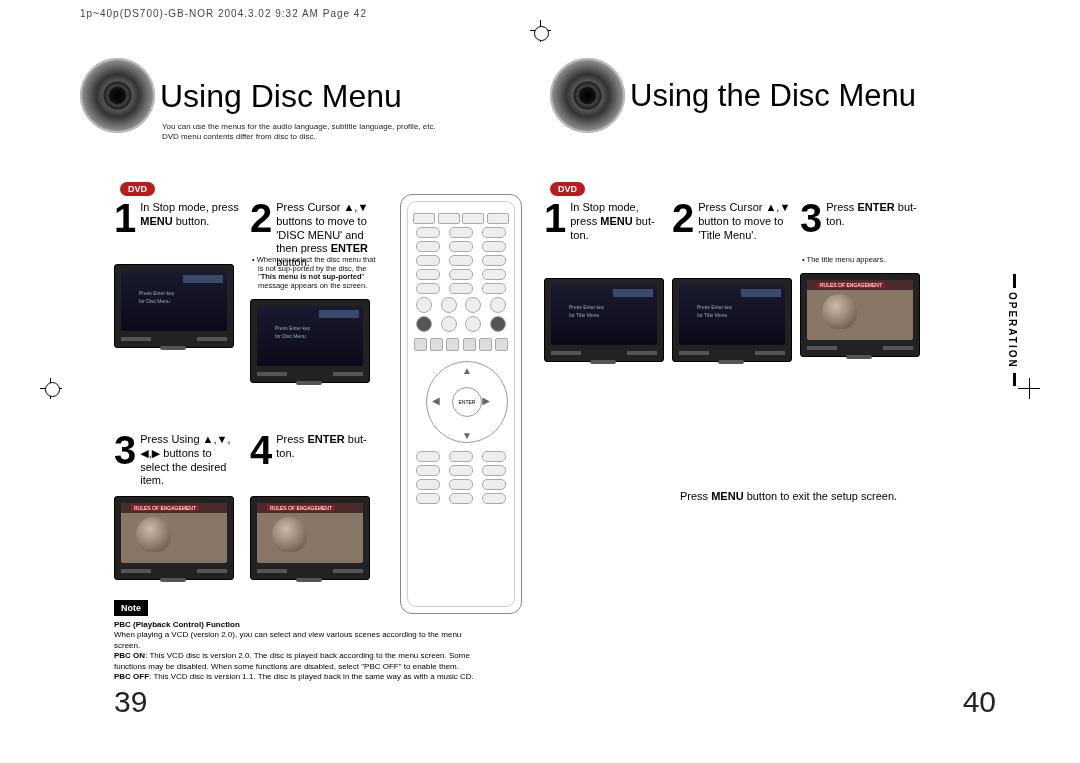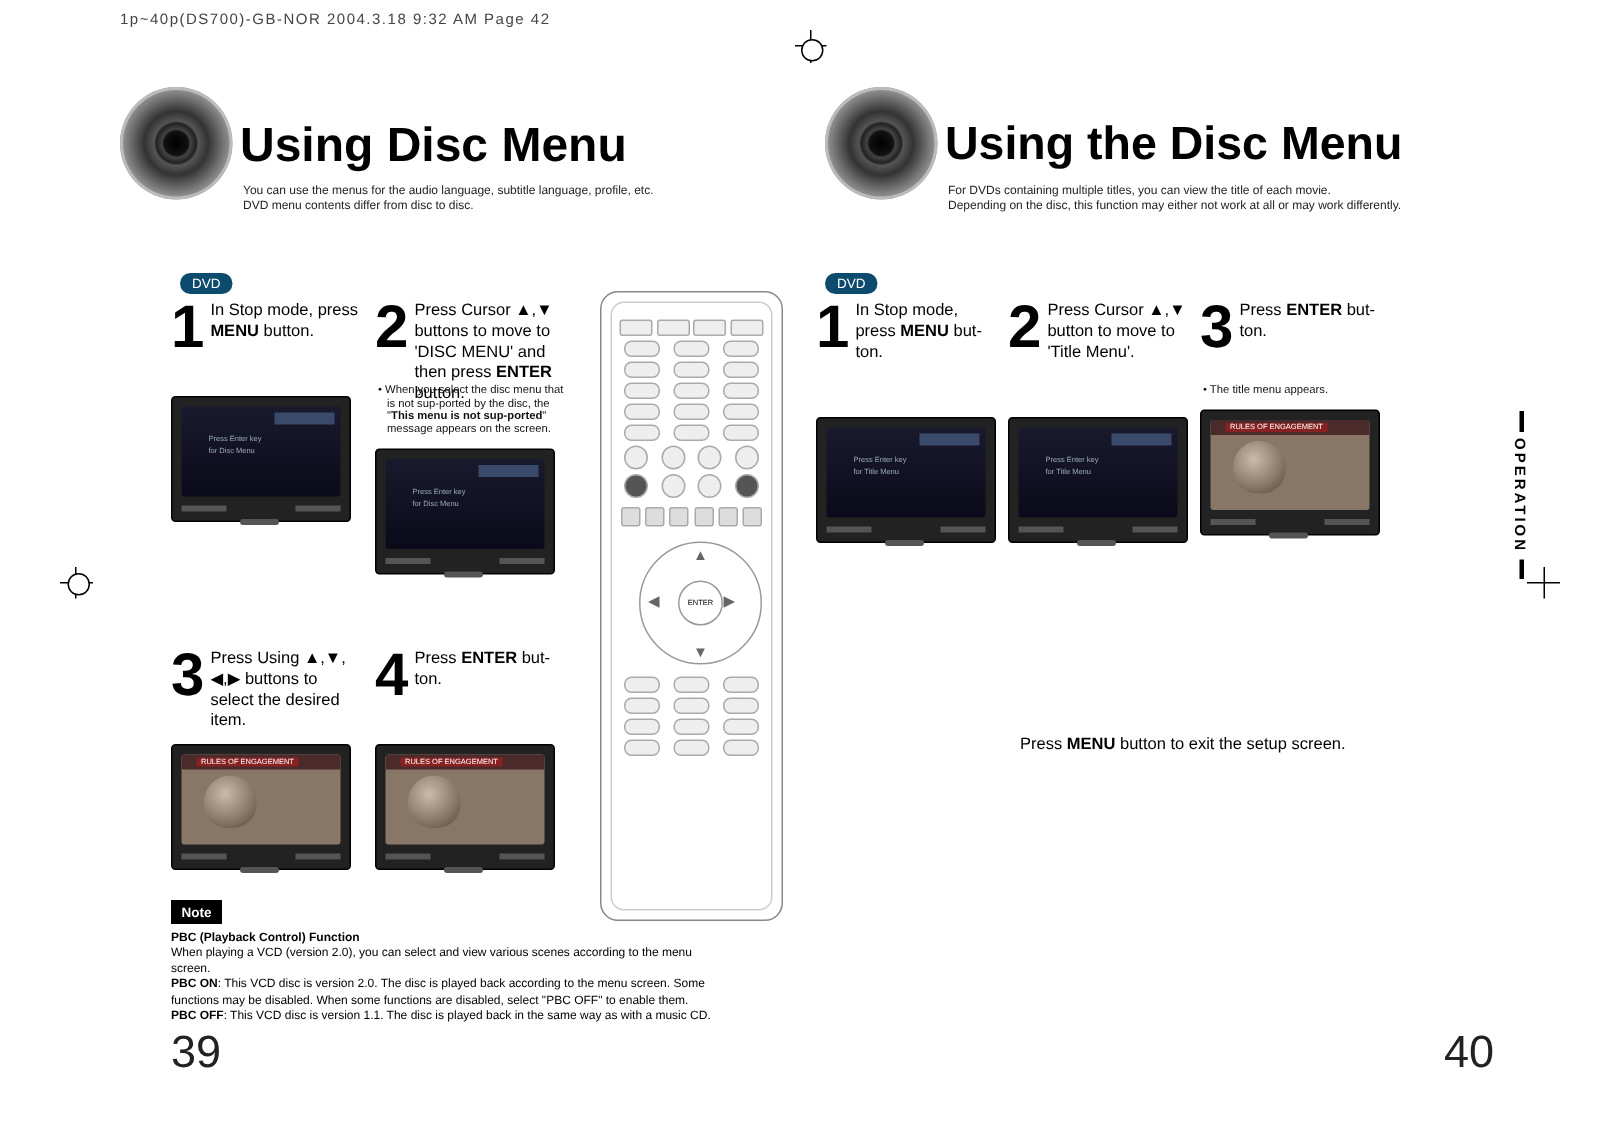--- a/index.html
+++ b/index.html
@@ -81,39 +81,39 @@
     box-shadow: 0 0 0 2px #bbb inset;
   }
   .page-left .speaker-icon{ left:10px; }
   .page-right .speaker-icon{ left:10px; }
 
   .title {
     position:absolute;
     top:28px;
     left:90px;
     font-size:32px;
-    font-weight:bold;
+    font-weight:normal;
   }
   .title.small{ font-size:31px; }
   .subtitle {
     position:absolute;
     top:72px;
     left:92px;
     font-size:8px;
     color:#222;
     line-height:1.3;
     max-width:380px;
   }
 
   .dvd-badge {
     display:inline-block;
-    background:#0c4a6e;
+    background:#b91c1c;
     color:#fff;
     font-size:9px;
-    font-weight:normal;
+    font-weight:bold;
     padding:2px 8px;
     border-radius:9px;
     position:absolute;
     top:132px;
     left:50px;
   }
   .page-right .dvd-badge{ left:10px; }
 
   .steps-row{
     position:absolute;
@@ -295,21 +295,21 @@
     font-size:30px;
     color:#222;
   }
   .page-left .page-num{ left:44px;text-align:right; }
   .page-right .page-num{ right:14px; }
 
 </style>
 </head>
 <body>
 
-<div class="header-meta">1p~40p(DS700)-GB-NOR  2004.3.18  9:32 AM  Page 42</div>
+<div class="header-meta">1p~40p(DS700)-GB-NOR  2004.3.02  9:32 AM  Page 42</div>
 <div class="crop-mark-top"></div>
 <div class="crop-circle-top"></div>
 <div class="crop-mark-left"></div>
 <div class="crop-circle-left"></div>
 <div class="crop-mark-right"></div>
 
 <div class="spread">
 
   <div class="page page-left">
     <div class="speaker-icon"></div>
@@ -495,22 +495,20 @@
         <b>PBC OFF</b><span>: This VCD disc is version 1.1. The disc is played back in the same way as with a music CD.</span>
       </div>
     </div>
 
     <div class="page-num">39</div>
   </div>
 
   <div class="page page-right">
     <div class="speaker-icon"></div>
     <div class="title small">Using the Disc Menu</div>
-    <div class="subtitle" style="white-space:pre-line;">For DVDs containing multiple titles, you can view the title of each movie.
-Depending on the disc, this function may either not work at all or may work differently.</div>
     <div class="dvd-badge">DVD</div>
 
     <div class="steps-row row1">
       <div class="step narrow">
         <div class="step-head">
           <div class="step-num">1</div>
           <div class="step-text">
             <span>In Stop mode, press </span><b>MENU</b><span> but-ton.</span>
           </div>
         </div>

